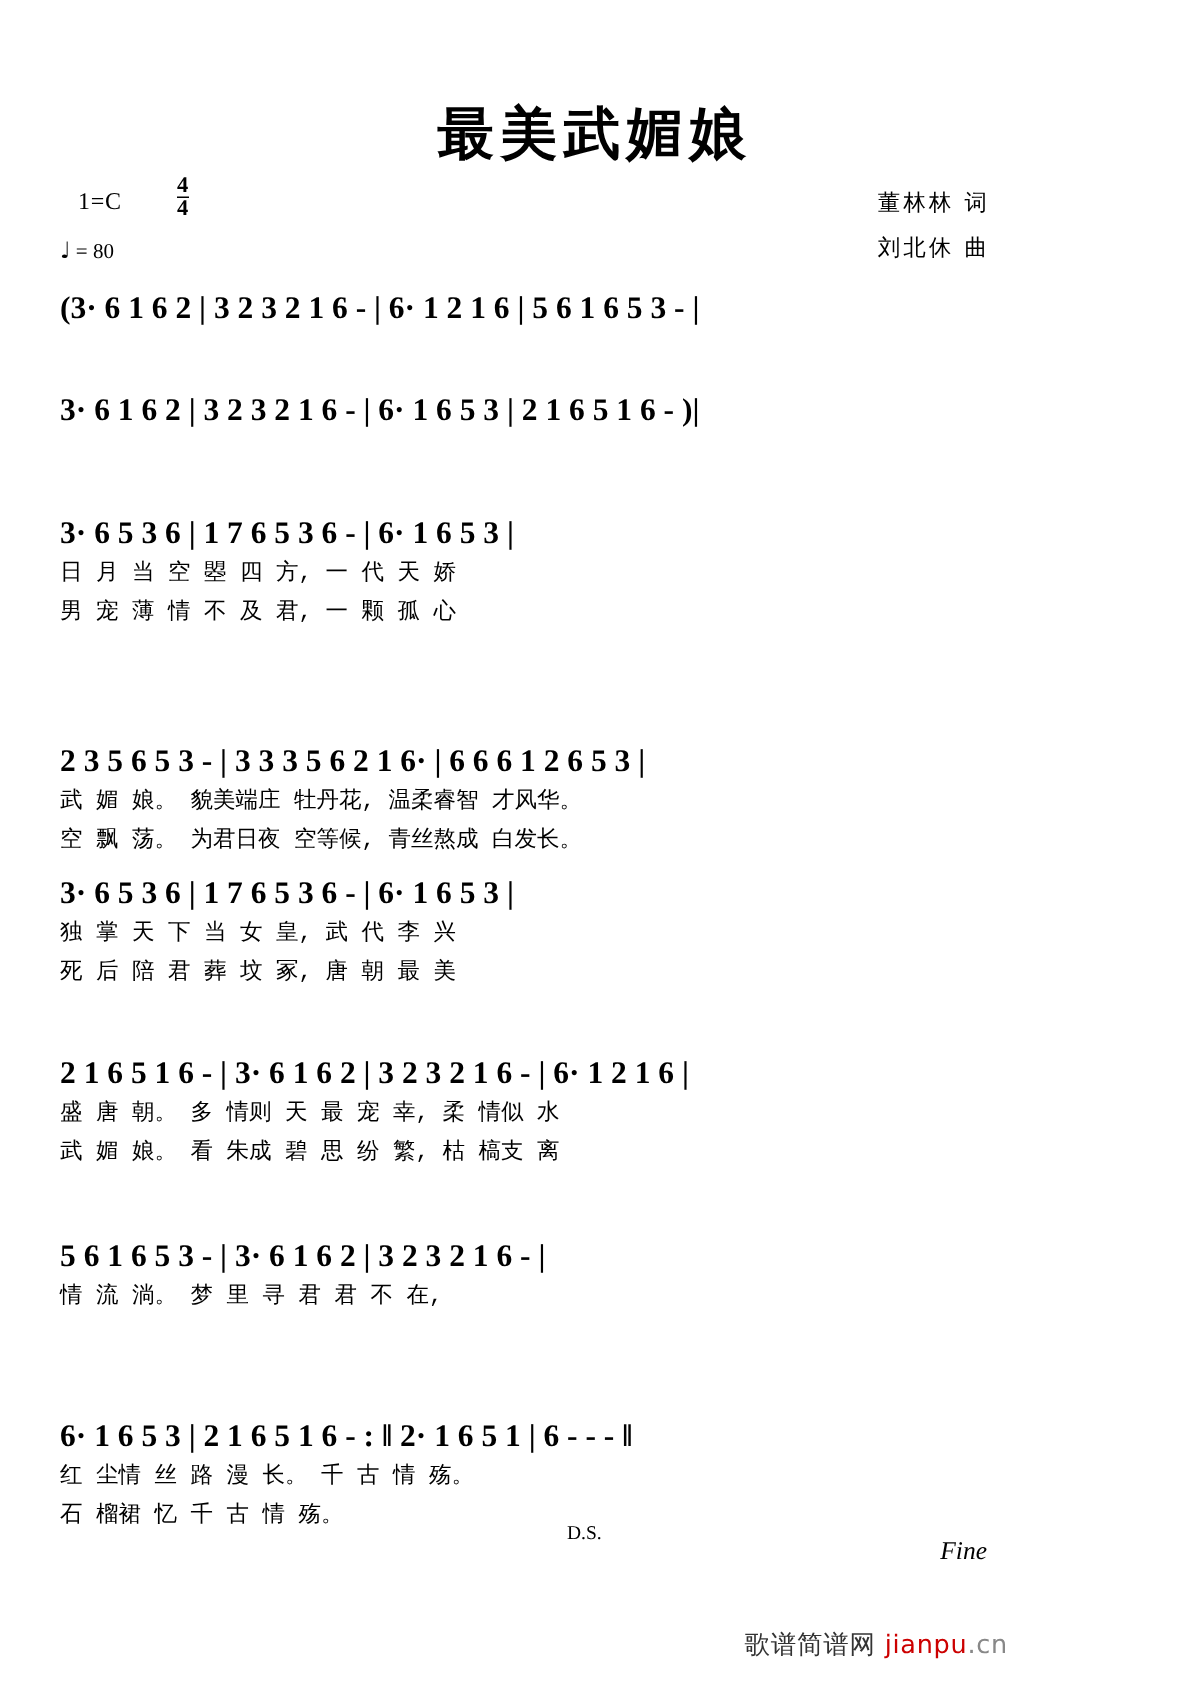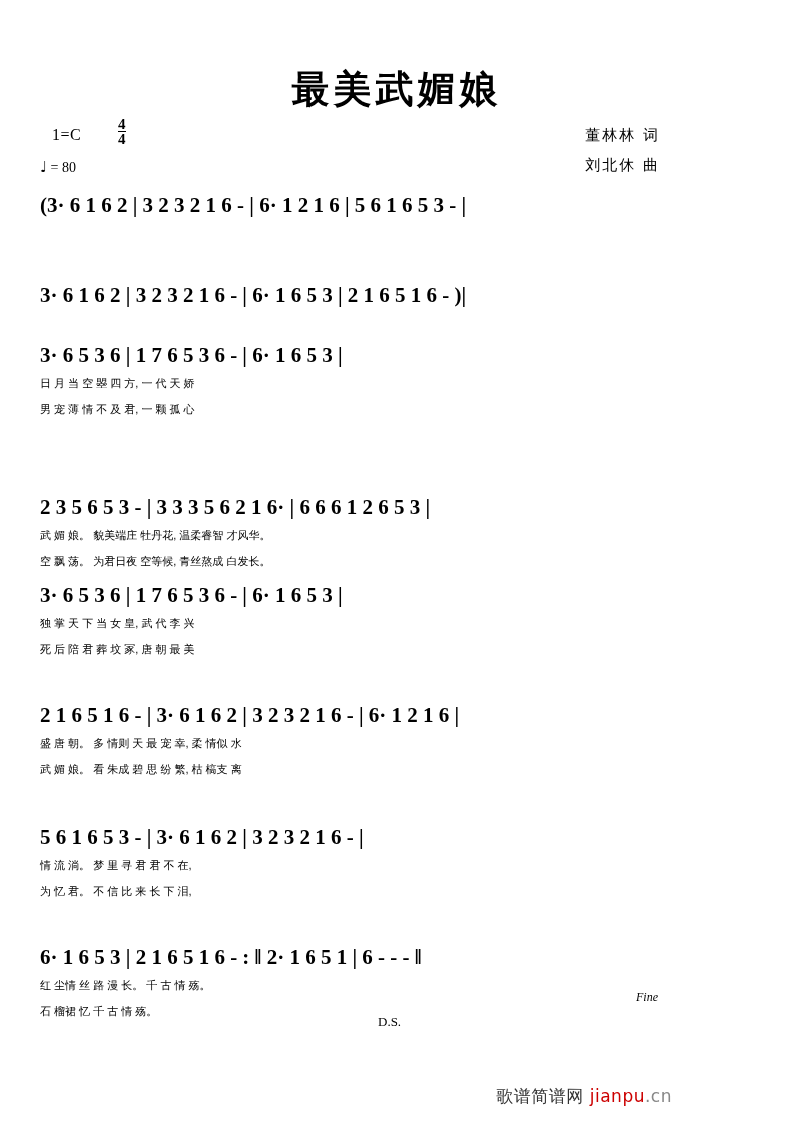--- a/index.html
+++ b/index.html
@@ -89,36 +89,36 @@
   .musicline {
     font-family: "Liberation Serif", serif;
     font-size: 21px;
     font-weight: bold;
     letter-spacing: 0px;
     white-space: nowrap;
     height: 30px;
     line-height: 30px;
   }
   .lyricline {
-    font-family: Liberation Sans, sans-serif;
-    font-size: 11px;
+    font-family: Liberation Mono, monospace;
+    font-size: 15px;
     letter-spacing: 0px;
     white-space: nowrap;
     height: 26px;
     line-height: 26px;
   }
   .lyricline.second { color: #000; }
 
   .fine {
     position: absolute;
     right: 42px;
-    top: 990px;
+    top: 1024px;
     font-family: "Liberation Serif", serif;
     font-style: italic;
-    font-size: 12px;
+    font-size: 17px;
   }
   .ds {
     position: absolute;
     left: 378px;
     top: 1014px;
     font-family: "Liberation Serif", serif;
     font-size: 13px;
   }
 
   
@@ -153,21 +153,21 @@
 
   <div class="credits">
     <div><span>董林林 词</span></div>
     <div><span>刘北休 曲</span></div>
   </div>
 
   <div class="system" style="top:190px;">
     <div class="musicline">(3·  6 1 6 2  | 3 2 3 2 1 6   -  | 6·   1 2 1 6   | 5 6 1 6 5 3   -   |</div>
   </div>
 
-  <div class="system" style="top:258px;margin-top:22px;">
+  <div class="system" style="top:258px;">
     <div class="musicline">3·  6 1 6 2  | 3 2 3 2 1 6   -  | 6·   1 6 5 3   | 2 1 6 5 1 6   - )|</div>
   </div>
 
   <div class="system" style="top:340px;">
     <div class="musicline">3·    6  5 3 6   | 1 7 6 5 3  6    -   | 6·    1 6 5 3   |</div>
     <div class="lyricline">日    月  当 空 曌    四    方,     一    代 天  娇</div>
     <div class="lyricline second">男    宠  薄 情 不    及    君,     一    颗 孤  心</div>
   </div>
 
   <div class="system" style="top:460px;margin-top:32px;">
@@ -184,21 +184,20 @@
 
   <div class="system" style="top:700px;">
     <div class="musicline">2 1 6 5 1 6   -  | 3·    6 1 6 2  | 3 2 3 2 1 6    -   | 6·   1 2 1 6   |</div>
     <div class="lyricline">盛 唐 朝。   多  情则 天 最  宠 幸,     柔 情似 水</div>
     <div class="lyricline second">武 媚 娘。   看  朱成 碧 思  纷 繁,     枯 槁支 离</div>
   </div>
 
   <div class="system" style="top:822px;">
     <div class="musicline">5 6 1 6 5 3    -   | 3·    6 1 6 2  | 3 2 3 2 1 6   -   |</div>
     <div class="lyricline">情  流  淌。      梦   里 寻 君  君   不  在,</div>
-    <div class="lyricline second">为  忆  君。      不   信 比 来  长   下  泪,</div>
   </div>
 
   <div class="system" style="top:942px;">
     <div class="musicline">6·   1 6 5 3   | 2 1 6 5 1 6   -  : ‖ 2·   1 6 5 1  | 6 - - -  ‖</div>
     <div class="lyricline">红  尘情 丝 路  漫   长。       千   古 情  殇。</div>
     <div class="lyricline second">石  榴裙 忆 千  古   情  殇。</div>
   </div>
 
   <div class="fine">Fine</div>
   <div class="ds">D.S.</div>

